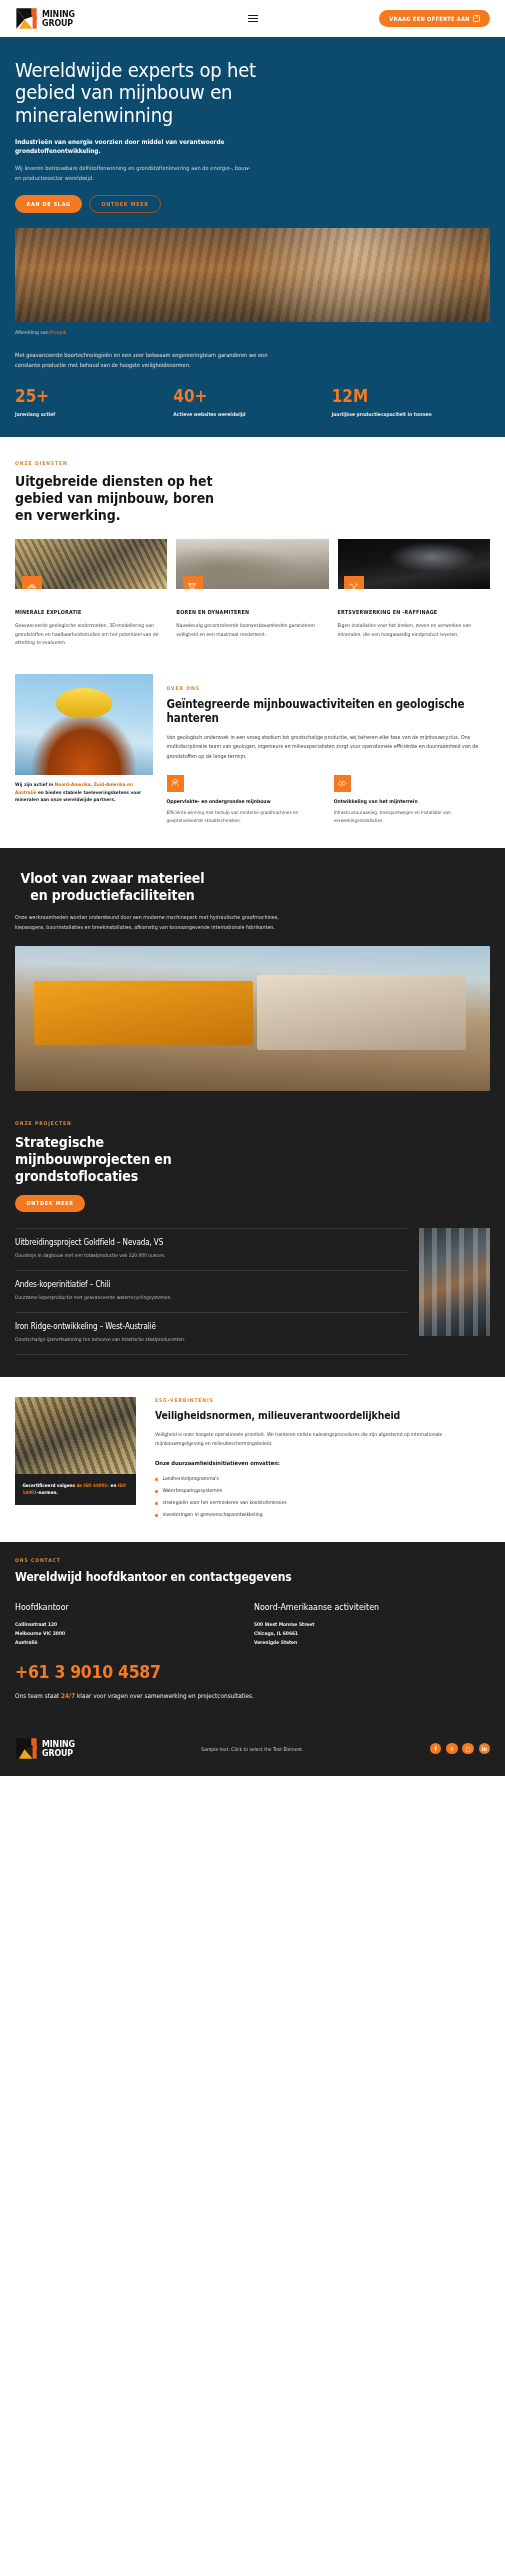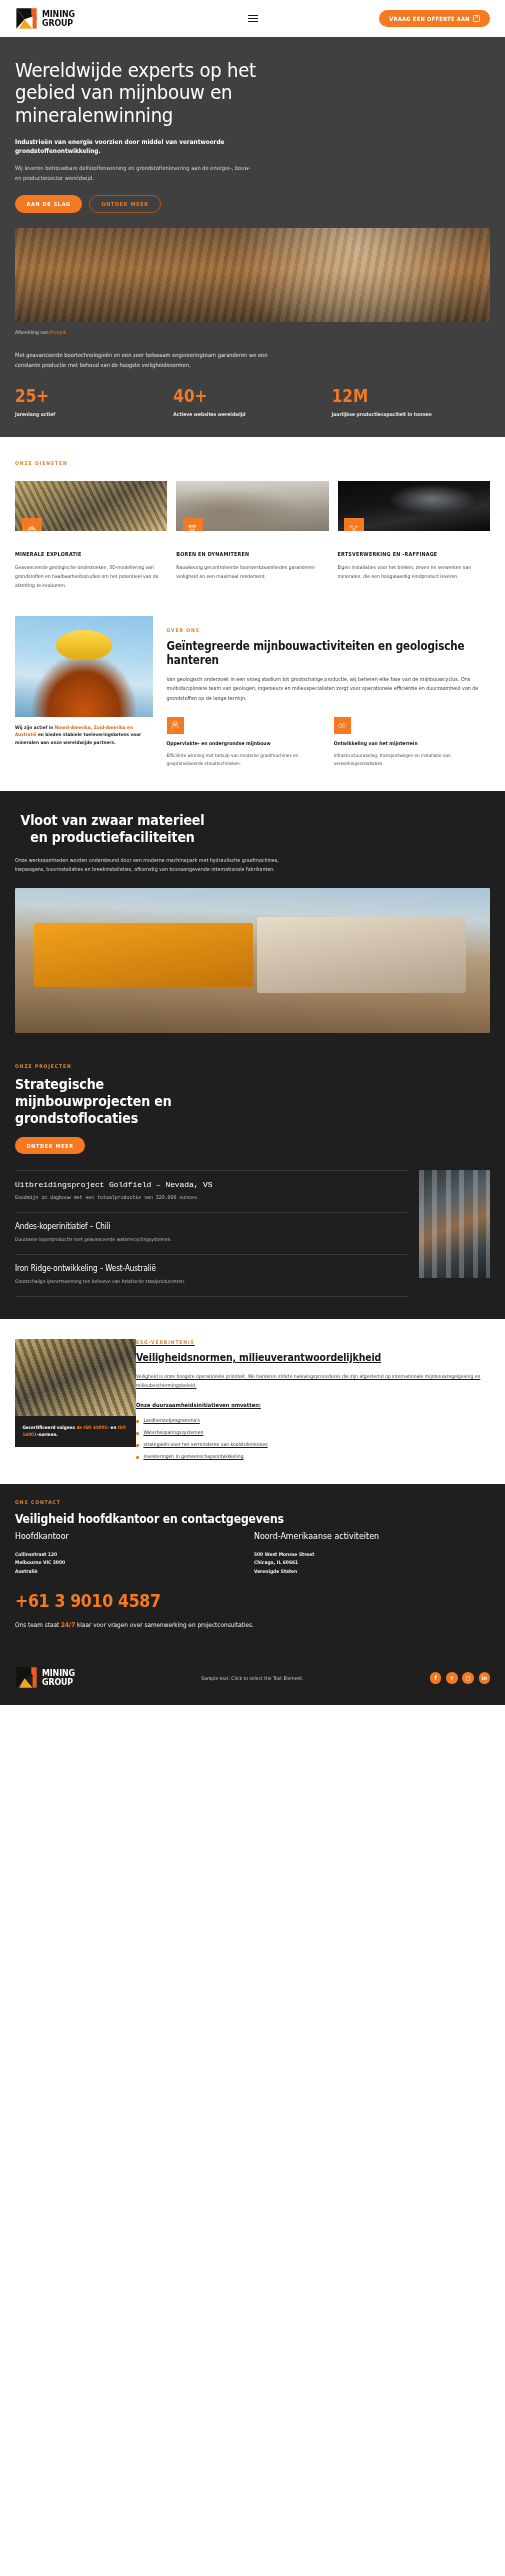--- a/index.html
+++ b/index.html
@@ -24,21 +24,21 @@
   .burger i{display:block;width:10px;height:1.3px;background:#1b1b1b;}
   .quote-btn{margin-left:auto;background:#f47920;color:#fff;border:none;
     border-radius:20px;padding:5.4px 10px;font-size:5.7px;font-weight:700;
     letter-spacing:0.3px;display:flex;align-items:center;gap:3.4px;cursor:pointer;
     font-family:inherit;}
   .quote-btn .arrowbox{border:0.7px solid rgba(255,255,255,.85);border-radius:1.3px;
     width:6.7px;height:6.7px;display:flex;align-items:center;justify-content:center;
     font-size:4.7px;line-height:1;}
 
   
-  .hero{background:#404040;color:#fff;padding:21.6px 15px 20px;}
+  .hero{background:#0c4a6e;color:#fff;padding:21.6px 15px 20px;}
   .hero h1{font-size:20px;line-height:1.14;font-weight:400;letter-spacing:-0.2px;
     max-width:290px;}
   .hero .lead{margin-top:10.8px;font-size:6.4px;font-weight:700;line-height:1.5;
     max-width:270px;}
   .hero .sub{margin-top:7.4px;font-size:5.7px;line-height:1.65;color:#d6d2cd;
     max-width:243px;}
   .btnrow{display:flex;gap:6.7px;margin-top:11.5px;}
   .btn-solid{background:#f47920;color:#fff;border:none;border-radius:20px;
     padding:5.4px 11.5px;font-size:5.4px;font-weight:700;letter-spacing:0.7px;
     cursor:pointer;font-family:inherit;}
@@ -96,46 +96,46 @@
   .fleet p{margin-top:9.4px;font-size:5.3px;line-height:1.8;color:#ddd8d2;max-width:270px;}
   .fleet-img{margin-top:13.5px;height:145px;overflow:hidden;position:relative;border-radius:1.3px;}
 
   
   .projects{background:#1f1f1f;color:#fff;padding:9.4px 15px 21.6px;}
   .projects h2{font-size:14px;line-height:1.22;font-weight:700;margin-top:7.4px;
     max-width:182px;letter-spacing:-0.1px;}
   .proj-body{display:flex;gap:12px;margin-top:16px;}
   .proj-list{flex:1;}
   .proj-item{border-bottom:0.7px solid #3a3a3a;padding:8.8px 0 10px;}
-  .proj-item:first-child{border-top:0.7px solid #3a3a3a;font-family:Liberation Mono, monospace;}
+  .proj-item:first-child{border-top:0.7px solid #3a3a3a;}
   .proj-item h3{font-size:8px;font-weight:400;color:#fff;letter-spacing:-0.1px;}
   .proj-item p{margin-top:5.4px;font-size:4.9px;color:#bdb8b2;line-height:1.6;}
   .proj-photo{width:71px;flex-shrink:0;height:108px;overflow:hidden;position:relative;}
 
   
-  .esg{background:#fff;padding:20px 15px 21.6px;display:flex;gap:0;text-decoration:underline;}
+  .esg{background:#fff;padding:20px 15px 21.6px;display:flex;gap:19px;}
   .esg-left{width:121px;flex-shrink:0;}
   .esg-photo{height:77px;overflow:hidden;position:relative;}
   .esg-badge{background:#1f1f1f;color:#fff;padding:8px 7.4px;font-size:4.6px;
     line-height:1.65;font-weight:700;}
   .esg-badge b{color:#f47920;}
   .esg-right{flex:1;}
   .esg-right h2{font-size:10.4px;line-height:1.25;font-weight:700;margin-top:6px;
     color:#161616;letter-spacing:-0.1px;}
   .esg-right .para{margin-top:8px;font-size:5px;line-height:1.8;color:#3d3d3d;}
   .esg-right h4{margin-top:12px;font-size:5.7px;font-weight:700;color:#141414;}
   .esg-list{margin-top:6.7px;list-style:none;}
   .esg-list li{font-size:5px;color:#343434;padding:3px 0 3px 7.4px;position:relative;}
   .esg-list li::before{content:"";position:absolute;left:0;top:6px;width:2.7px;height:2.7px;
     border-radius:50%;background:#f47920;}
 
   
   .contact{background:#1f1f1f;color:#fff;padding:15px 15px 17.5px;}
   .contact h2{font-size:12px;font-weight:700;margin-top:6.7px;letter-spacing:-0.1px;}
-  .addr-row{display:flex;gap:3px;margin-top:5px;}
+  .addr-row{display:flex;gap:3px;margin-top:18px;}
   .addr{flex:1;}
   .addr h3{font-size:8.8px;font-weight:400;line-height:1.25;color:#fff;}
   .addr .lines{margin-top:8px;font-size:4.9px;line-height:1.75;font-weight:700;color:#eceae7;}
   .phone{margin-top:16px;font-size:17.5px;font-weight:700;color:#f47920;letter-spacing:-0.3px;}
   .avail{margin-top:9.4px;font-size:6.4px;color:#eceae7;}
   .avail b{color:#f47920;}
 
   
   .footer{background:#1f1f1f;color:#fff;padding:20px 15px 16px;
     display:flex;align-items:center;}
@@ -241,20 +241,21 @@
       </div>
       <div class="stat">
         <div class="num">12M</div>
         <div class="lbl">Jaarlijkse productiecapaciteit in tonnen</div>
       </div>
     </div>
   </div>
 
   <div class="services">
     <div class="eyebrow">ONZE DIENSTEN</div>
+    <h2 class="big">Uitgebreide diensten op het gebied van mijnbouw, boren en verwerking.</h2>
 
     <div class="cards">
       <div class="card">
         <div class="card-img">
           <div class="ph ph-rock"></div>
           <div class="card-badge">
             <svg width="11.5" height="11.5" viewBox="0 0 24 24" fill="none" stroke="#fff" stroke-width="1.3">
               <path d="M4 11h16l-2 7H6z"></path>
                 <circle cx="8.5" cy="20" r="1.6"></circle>
                 <circle cx="15.5" cy="20" r="1.6"></circle>
@@ -398,21 +399,21 @@
         <li>Landherstelprogramma's</li>
         <li>Waterbesparingssystemen</li>
         <li>strategieën voor het verminderen van koolstofemissies</li>
         <li>investeringen in gemeenschapsontwikkeling</li>
       </ul>
     </div>
   </div>
 
   <div class="contact">
     <div class="eyebrow">ONS CONTACT</div>
-    <h2>Veiligheid hoofdkantoor en contactgegevens</h2>
+    <h2>Wereldwijd hoofdkantoor en contactgegevens</h2>
 
     <div class="addr-row">
       <div class="addr">
         <h3>Hoofdkantoor</h3>
         <div class="lines">
           <div>Collinsstraat 120</div>
           <div>Melbourne VIC 3000</div>
           <div>Australië</div>
         </div>
       </div>

